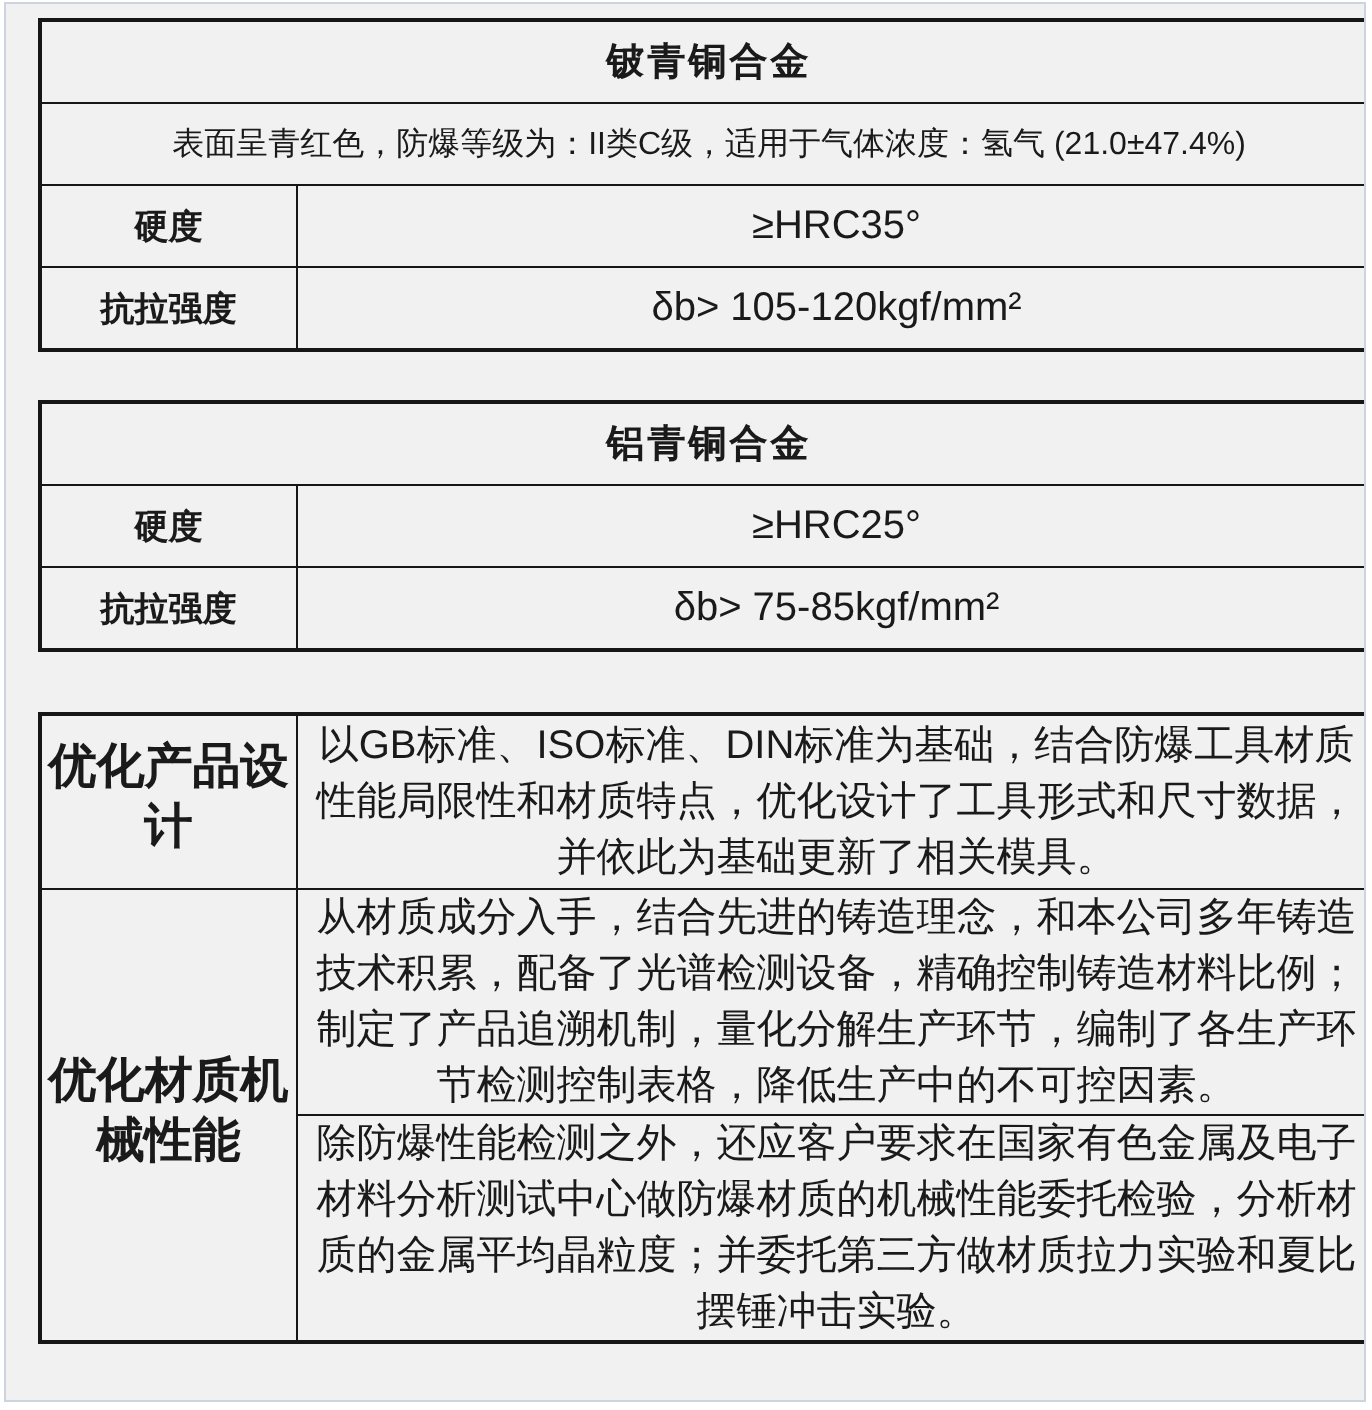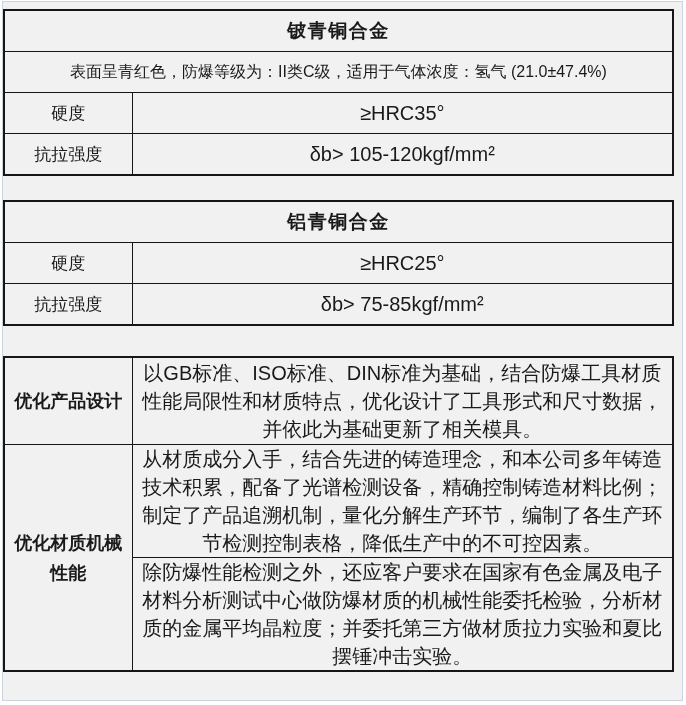--- a/index.html
+++ b/index.html
@@ -8,21 +8,21 @@
     background:#ffffff;
     font-family:"Liberation Sans","DejaVu Sans",sans-serif;
     color:#1a1a1a;
   }
   .panel {
     position:absolute; left:2px; top:1px;
     width:681px; height:700px;
     box-sizing:border-box;
     background:#f1f1f1;
     border:1px solid #ccd4e0;
-    padding:7px 0 0 0;
+    padding:7px 0 0 16px;
     overflow:hidden;
   }
   table {
     border-collapse:collapse; table-layout:fixed;
     width:671px;
     border:2px solid #161616;
     background:transparent;
   }
   td {
     border:1.5px solid #161616;
@@ -31,25 +31,25 @@
     overflow:hidden;
   }
   col.c1 { width:128px; }
 
   
   .spec td { height:40px; }
   .spec-1 { margin-bottom:24px; }
   .spec-2 { margin-bottom:30px; }
   .tbl-title { font-size:19px; font-weight:bold; letter-spacing:1.5px; height:41px; }
   .tbl-desc  { font-size:16px; }
-  .row-label { font-size:17px; font-weight:normal;text-align:center; }
+  .row-label { font-size:17px; font-weight:bold;text-align:center; }
   .row-value { font-size:20px; }
 
   
-  .proc .proc-label { font-size:18px; font-weight:bold; line-height:30px; padding:0 2px; }
+  .proc .proc-label { font-size:24px; font-weight:bold; line-height:30px; padding:0 2px;font-family:Liberation Mono, monospace; }
   .proc .proc-text  { font-size:20px; line-height:28px; }
   .proc .r1 td { height:86px; }
   .proc .r2 td { height:88px; }
   .proc .r3 td { height:108px; }
 </style>
 </head>
 <body>
 
 <div class="panel">
 

